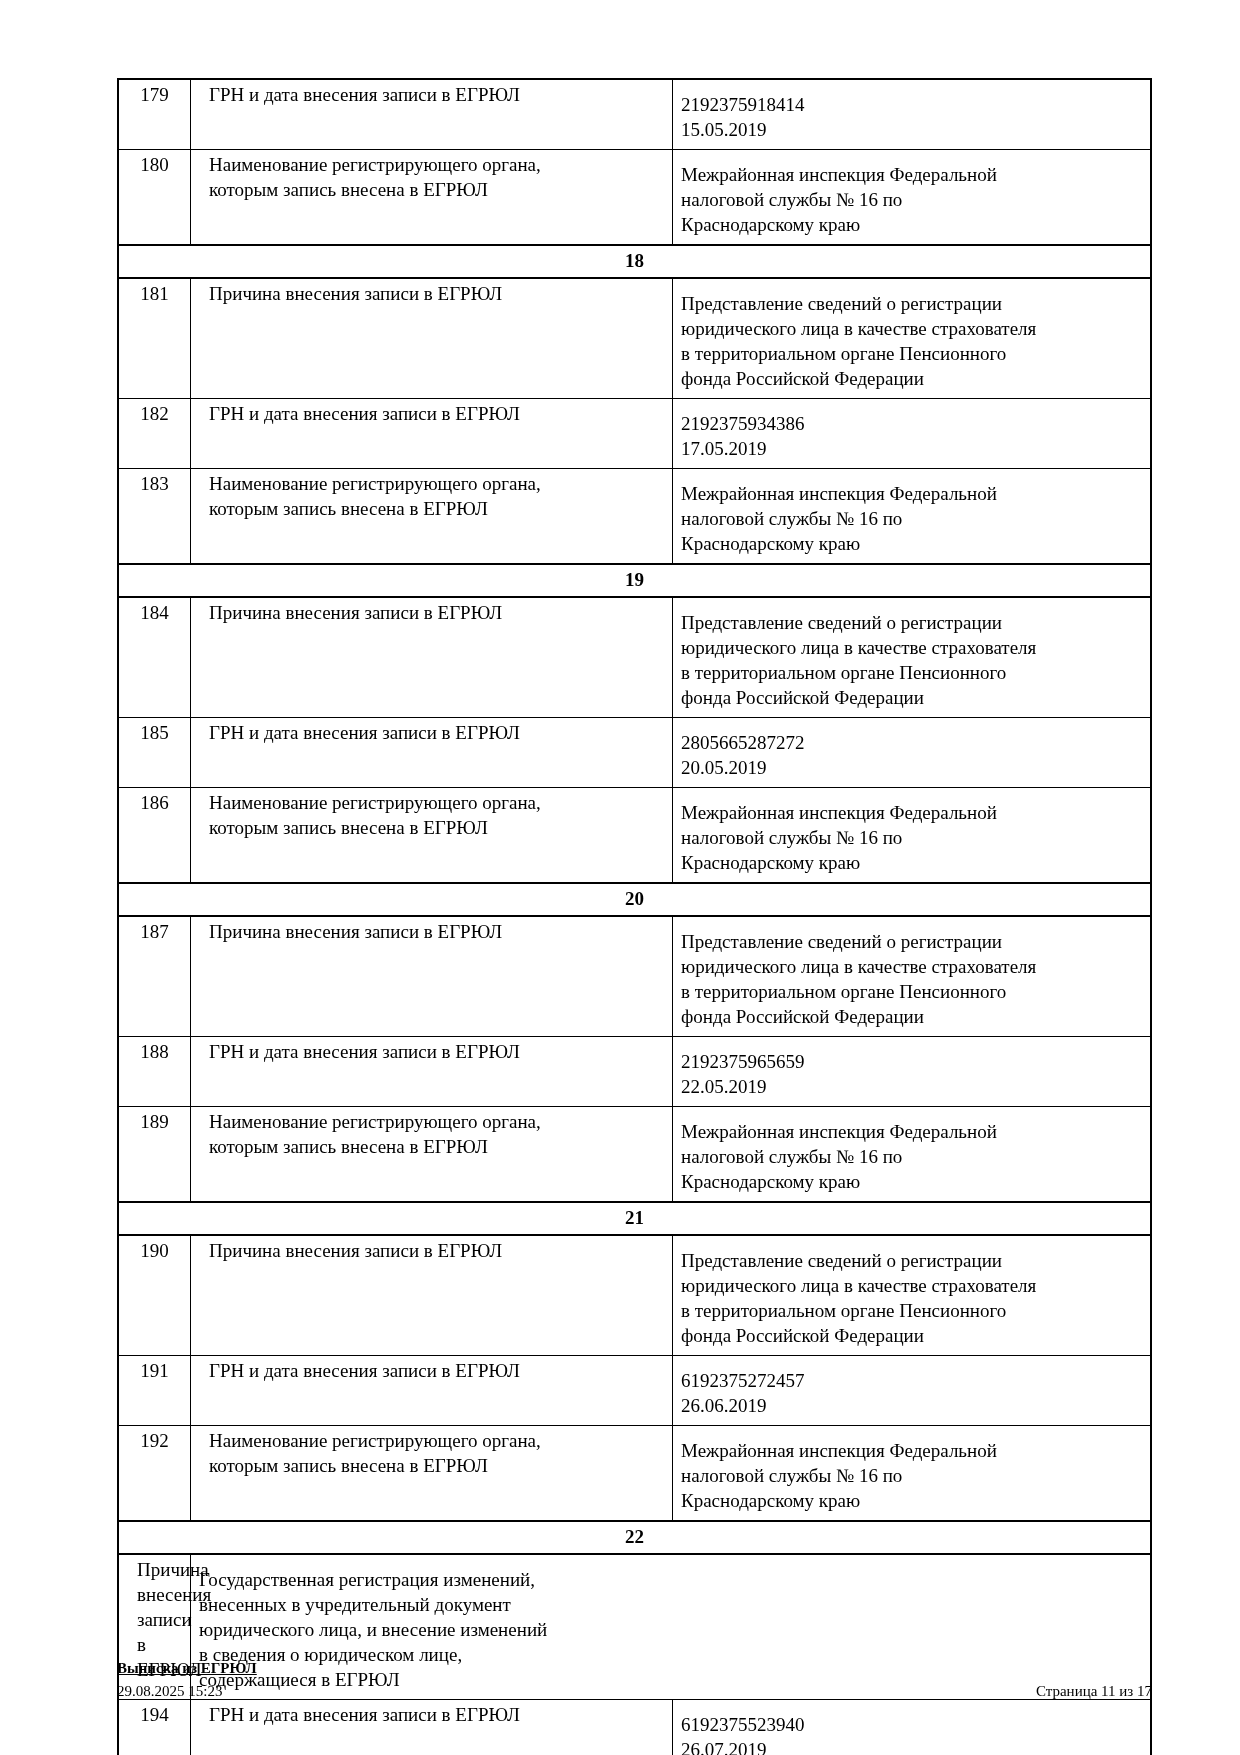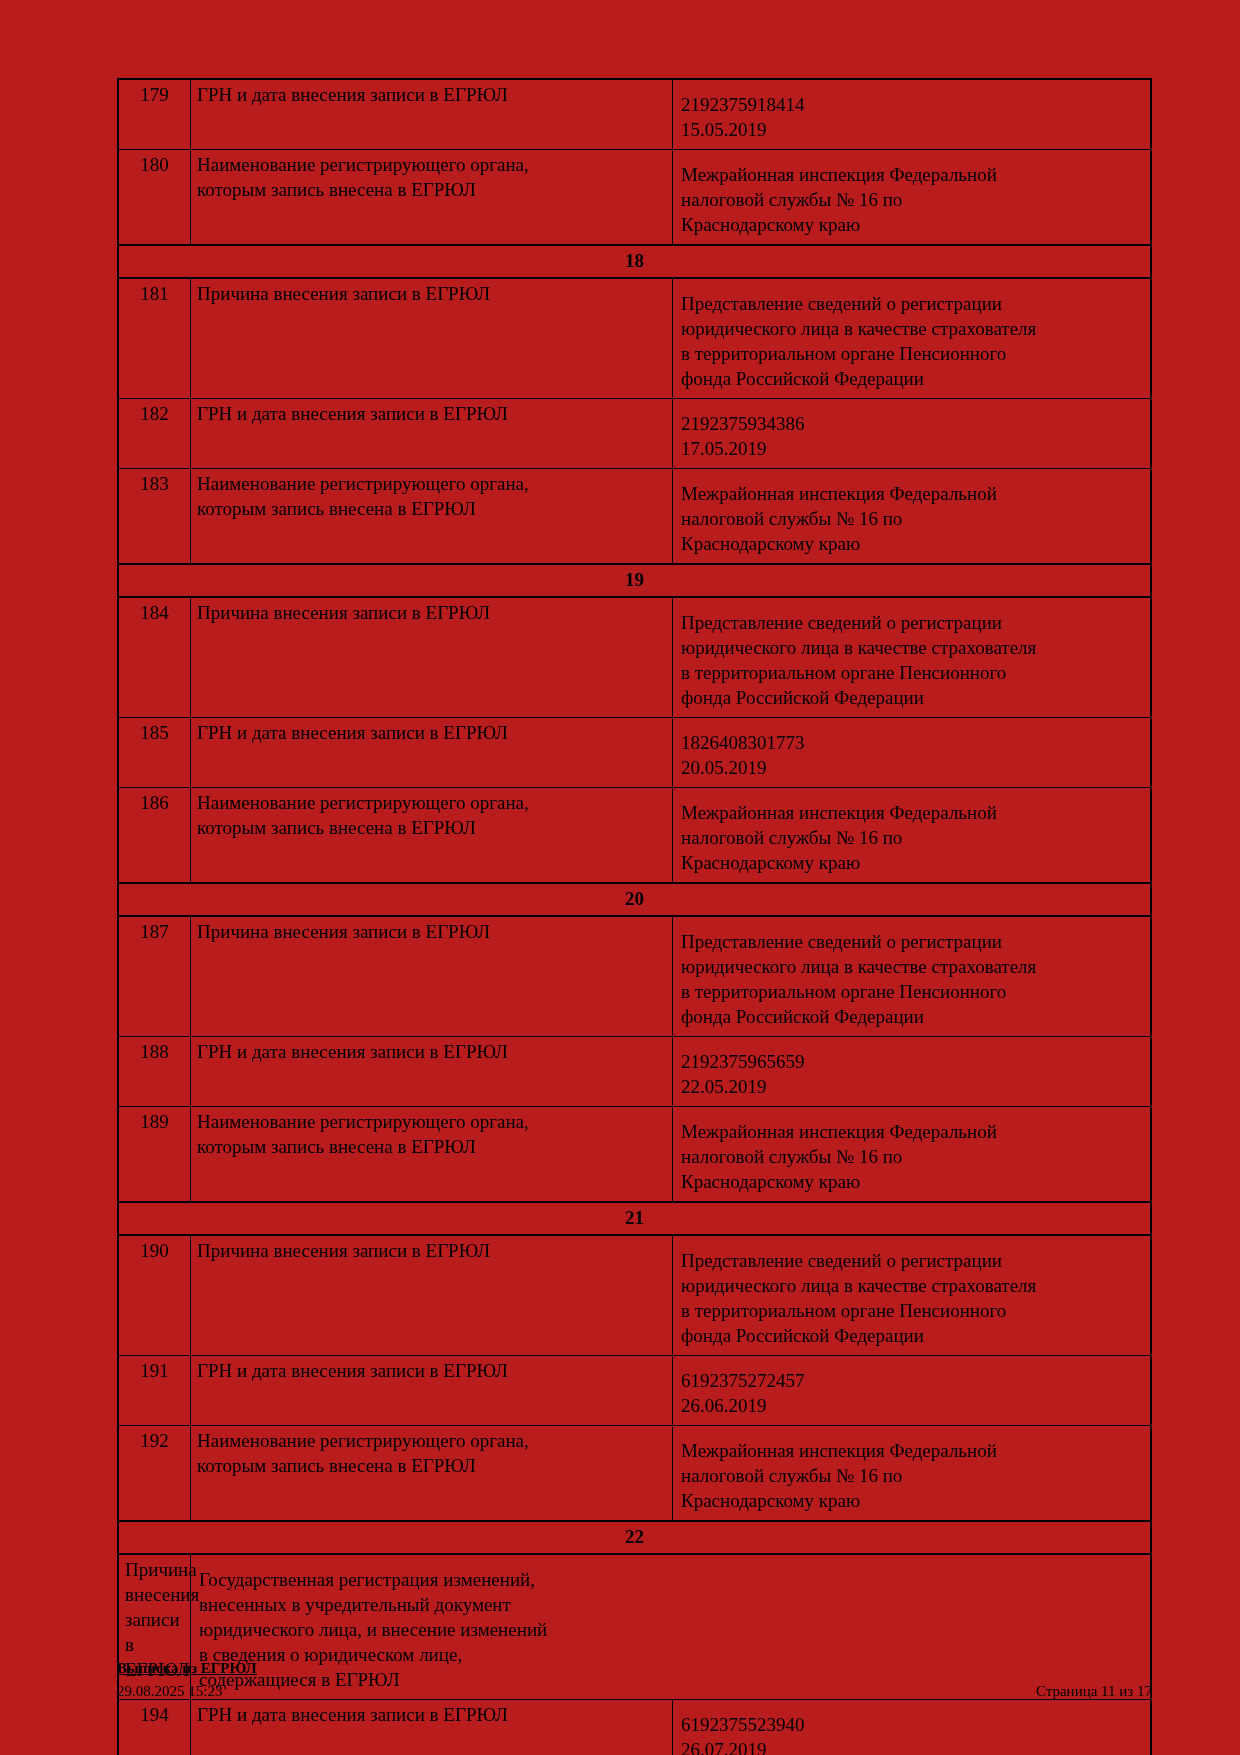--- a/index.html
+++ b/index.html
@@ -1,21 +1,21 @@
 <!DOCTYPE html>
 <html><head>
 <meta charset="utf-8">
 <style>
   html, body { margin: 0; padding: 0; background: #e8e8e8; }
   .page {
     position: relative;
     width: 1240px;
     height: 1755px;
     margin: 0 auto;
-    background: #b91c1c;
+    background: #ffffff;
     font-family: "Liberation Serif", "DejaVu Serif", serif;
     color: #000000;
     overflow: hidden;
   }
   .egrul-table {
     position: absolute;
     left: 117px;
     top: 78px;
     width: 1035px;
     border: 2px solid #000;
@@ -40,20 +40,21 @@
   .c-num {
     border-right: 1px solid #000;
     text-align: center;
     padding: 2px 4px 7px 4px;
     box-sizing: border-box;
   }
   .c-label {
     border-right: 1px solid #000;
     padding: 2px 6px 7px 6px;
     box-sizing: border-box;
+    margin-left: 12px;
   }
   .c-value {
     padding: 12px 6px 7px 8px;
     box-sizing: border-box;
   }
   .page-footer {
     position: absolute;
     left: 117px;
     top: 1657px;
     width: 1035px;
@@ -149,21 +150,21 @@
           <div>в территориальном органе Пенсионного</div>
           <div>фонда Российской Федерации</div>
         </div>
       </div>
       <div class="trow">
         <div class="c-num">185</div>
         <div class="c-label">
           <div>ГРН и дата внесения записи в ЕГРЮЛ</div>
         </div>
         <div class="c-value">
-          <div>1826408301773</div>
+          <div>2805665287272</div>
           <div>20.05.2019</div>
         </div>
       </div>
       <div class="trow">
         <div class="c-num">186</div>
         <div class="c-label">
           <div>Наименование регистрирующего органа,</div>
           <div>которым запись внесена в ЕГРЮЛ</div>
         </div>
         <div class="c-value">

